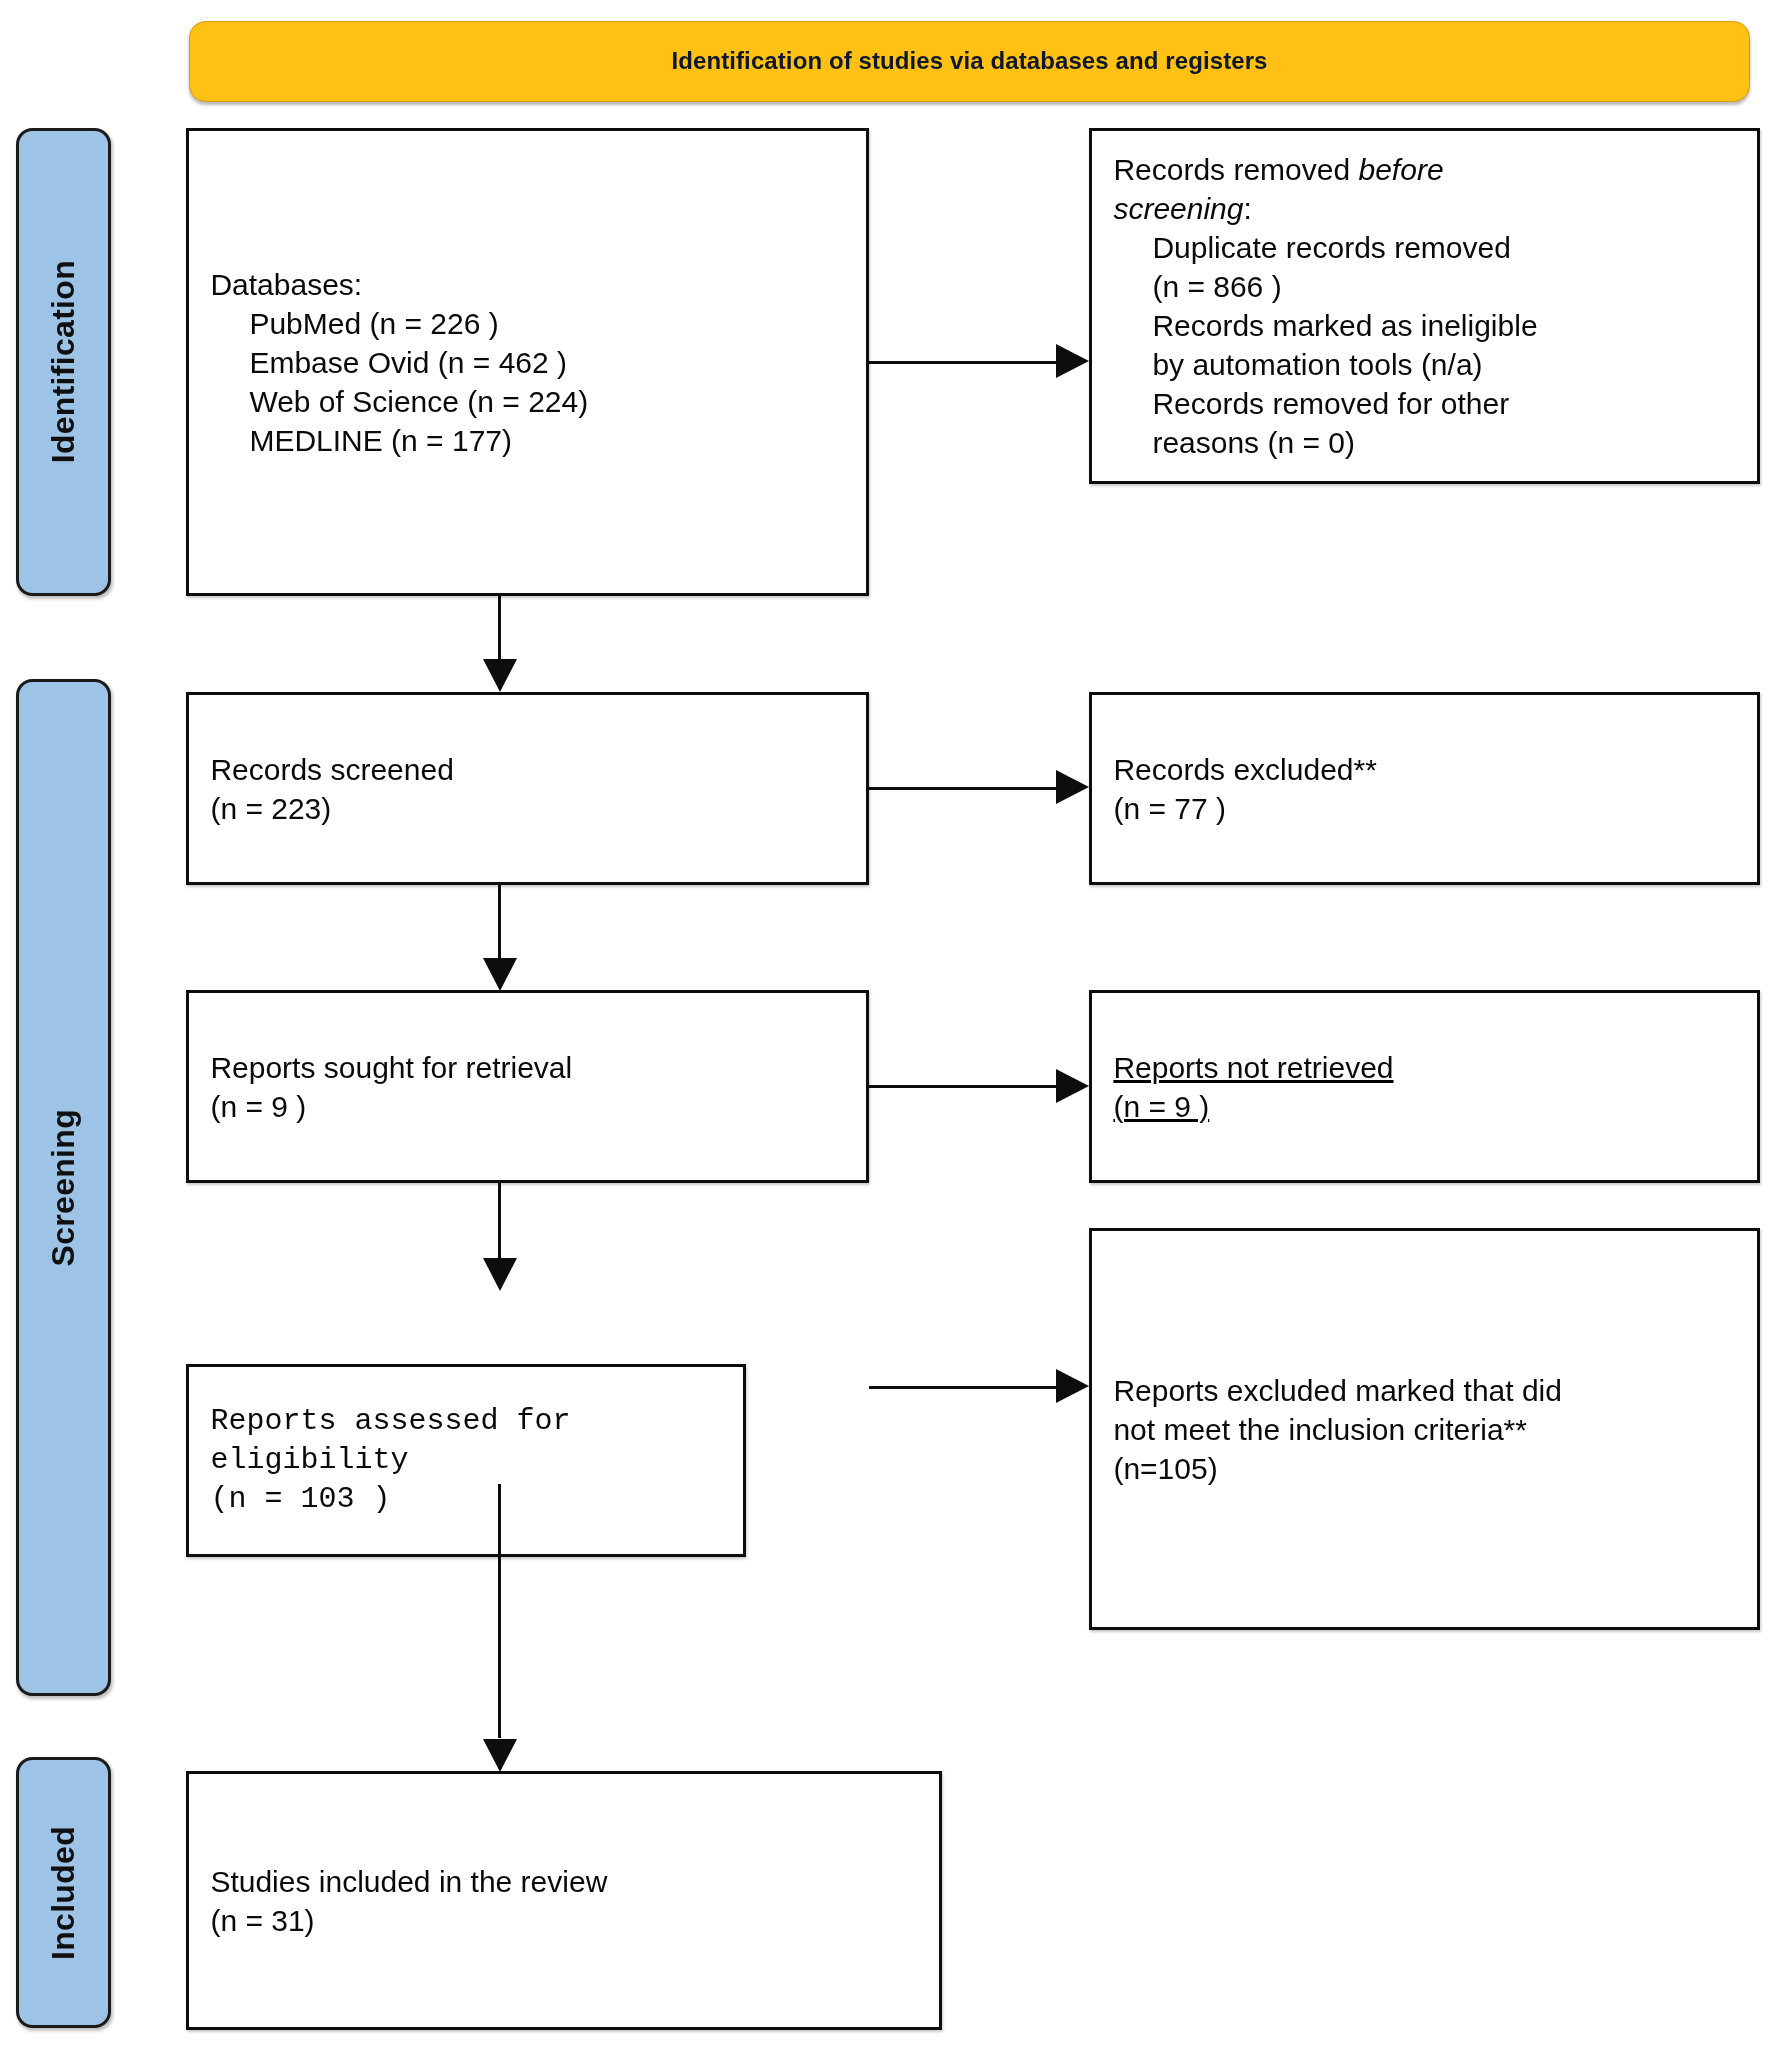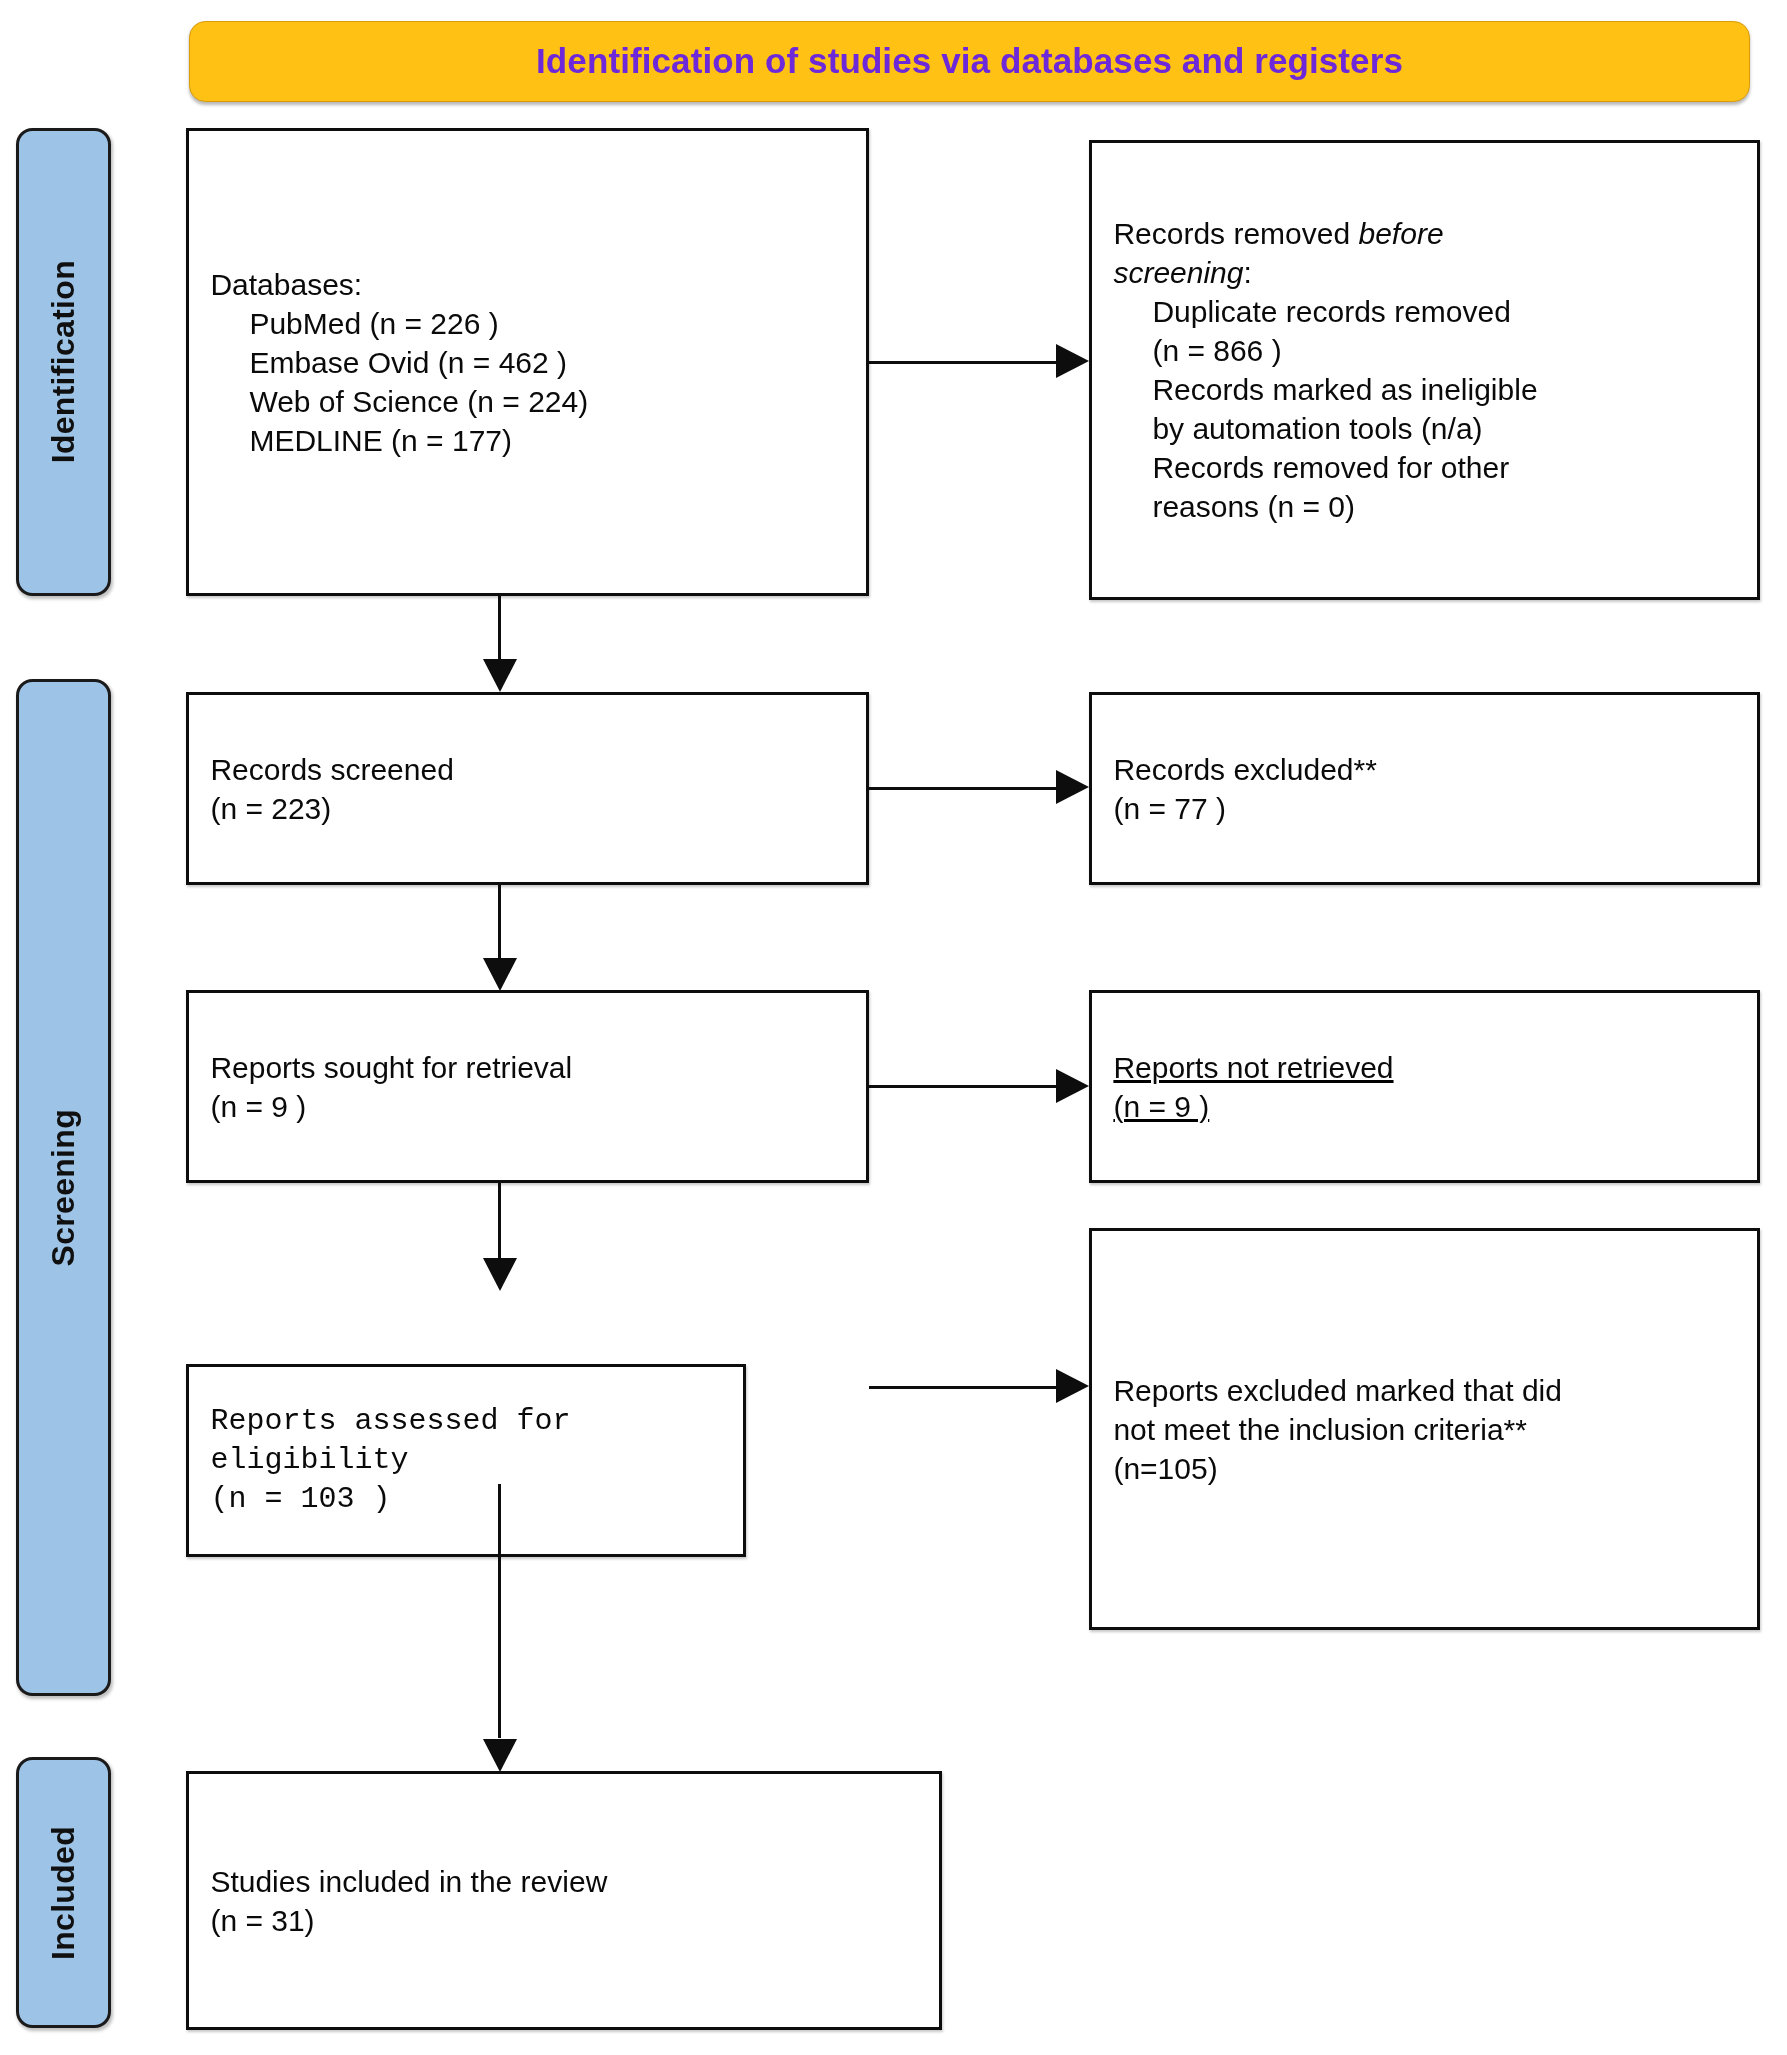--- a/index.html
+++ b/index.html
@@ -25,23 +25,23 @@
     height: 81px;
     background: #FFC114;
     border: 1.9px solid #D99B0A;
     border-radius: 16.4px;
     display: flex;
     align-items: center;
     justify-content: center;
     box-shadow: 0 2.5px 3.2px rgba(0,0,0,0.28);
   }
   .banner-text {
-    font-size: 35px;
+    font-size: 24px;
     font-weight: bold;
-    color: #6d28d9;
+    color: #0f172a;
     letter-spacing: 0.1px;
     text-align: left;
     line-height: 1.1;
   }
 
   
   .stage {
     position: absolute;
     left: 16px;
     width: 95px;
@@ -89,21 +89,21 @@
   .fbox p em { font-style: italic; }
 
   
   #box-identified      { left: 186px; top: 128px;  width: 683px; height: 468px; }
   #box-screened        { left: 186px; top: 692px; width: 683px; height: 193px; }
   #box-sought          { left: 186px; top: 990px; width: 683px; height: 193px; }
   #box-assessed        { left: 186px; top: 1364px; width: 560px; height: 193px; font-family: Liberation Mono, monospace; }
   #box-included        { left: 186px; top: 1771px; width: 756px; height: 259px; }
 
   
-  #box-removed         { left: 1089px; top: 140px;  width: 671px; height: 460px; }
+  #box-removed         { left: 1089px; top: 128px;  width: 671px; height: 356px; }
   #box-excluded-recs   { left: 1089px; top: 692px; width: 671px; height: 193px; }
   #box-not-retrieved   { left: 1089px; top: 990px; width: 671px; height: 193px; text-decoration: underline; }
   #box-excluded-reps   { left: 1089px; top: 1228px; width: 671px; height: 402px; }
 
   
   .vline {
     position: absolute;
     width: 3.2px;
     background: #0D0D0D;
     left: 498px;

